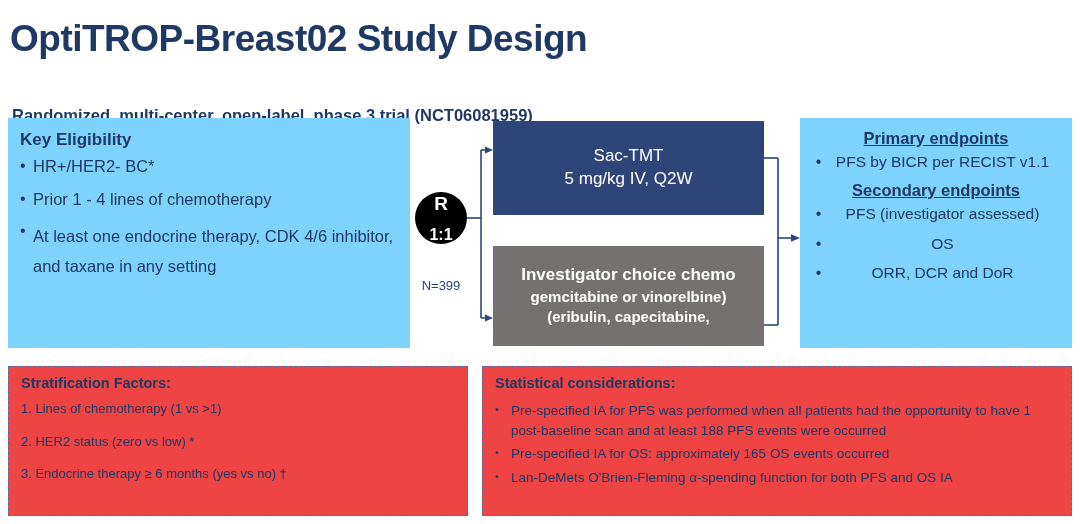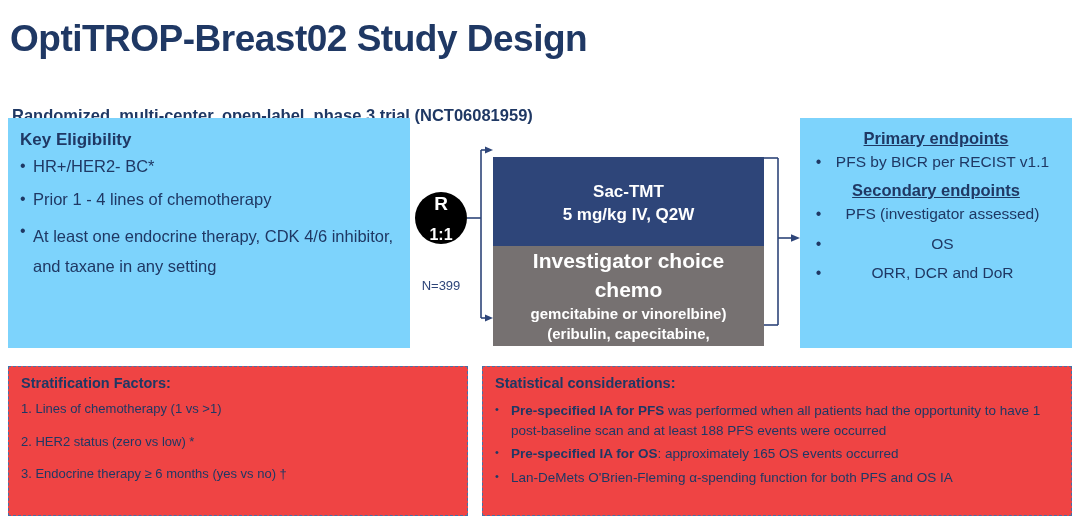--- a/index.html
+++ b/index.html
@@ -151,35 +151,34 @@
     text-align: center;
     line-height: 1.35;
   }
   #arm-experimental {
     left: 493px;
     top: 121px;
     width: 271px;
     height: 94px;
     background: #2e4579;
     font-size: 17px;
-    font-weight: bold;
-    margin-top: 36px;
+    font-weight: normal;
   }
   #arm-control {
     left: 493px;
     top: 246px;
     width: 271px;
     height: 100px;
     background: #767171;
     font-size: 15px;
     font-weight: bold;
     padding: 0 6px;
   }
   #arm-control .arm-line1 {
-    font-size: 21px;
+    font-size: 17px;
   }
 
   
   #connectors {
     position: absolute;
     left: 0;
     top: 0;
     width: 1080px;
     height: 524px;
     pointer-events: none;
@@ -230,21 +229,21 @@
     flex: 0 0 auto;
     width: 16px;
     font-size: 11px;
     line-height: 1.6;
     text-align: left;
   }
   .stat-text {
     flex: 1 1 auto;
   }
   .stat-text b {
-    font-weight: bold;
+    font-weight: normal;
   }
 </style>
 </head>
 <body>
 
 <div class="title">OptiTROP-Breast02 Study Design</div>
 <div class="subtitle">Randomized, multi-center, open-label, phase 3 trial (NCT06081959)</div>
 
 <svg id="connectors" viewBox="0 0 1080 524">
 

